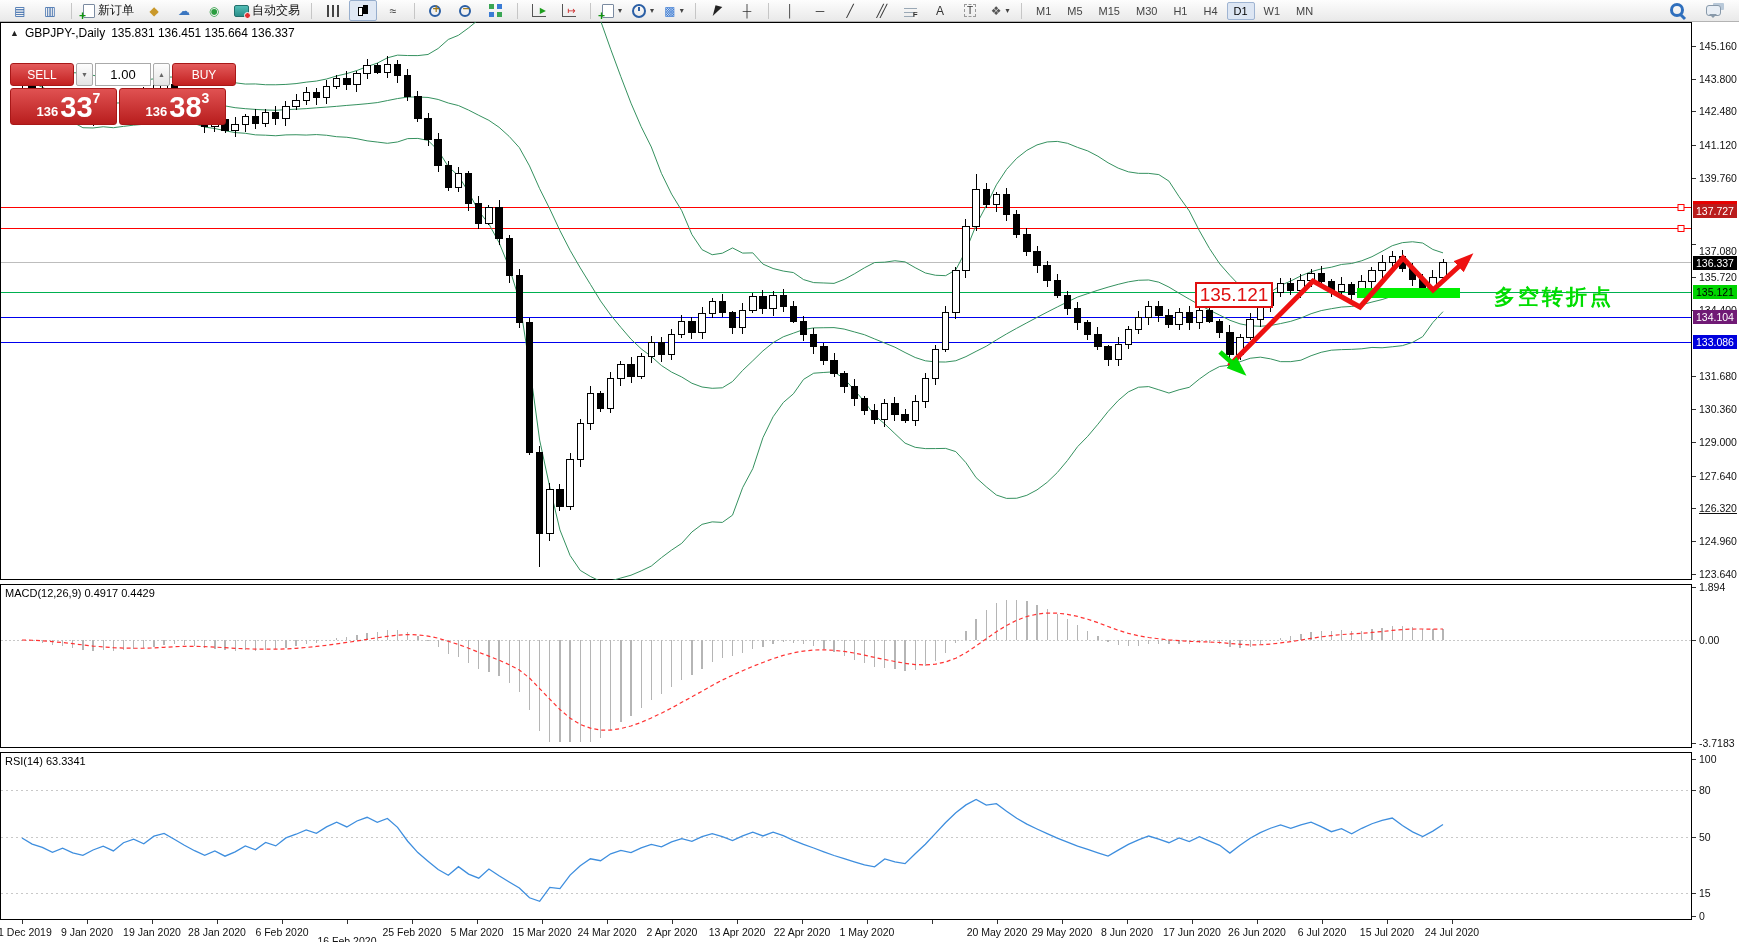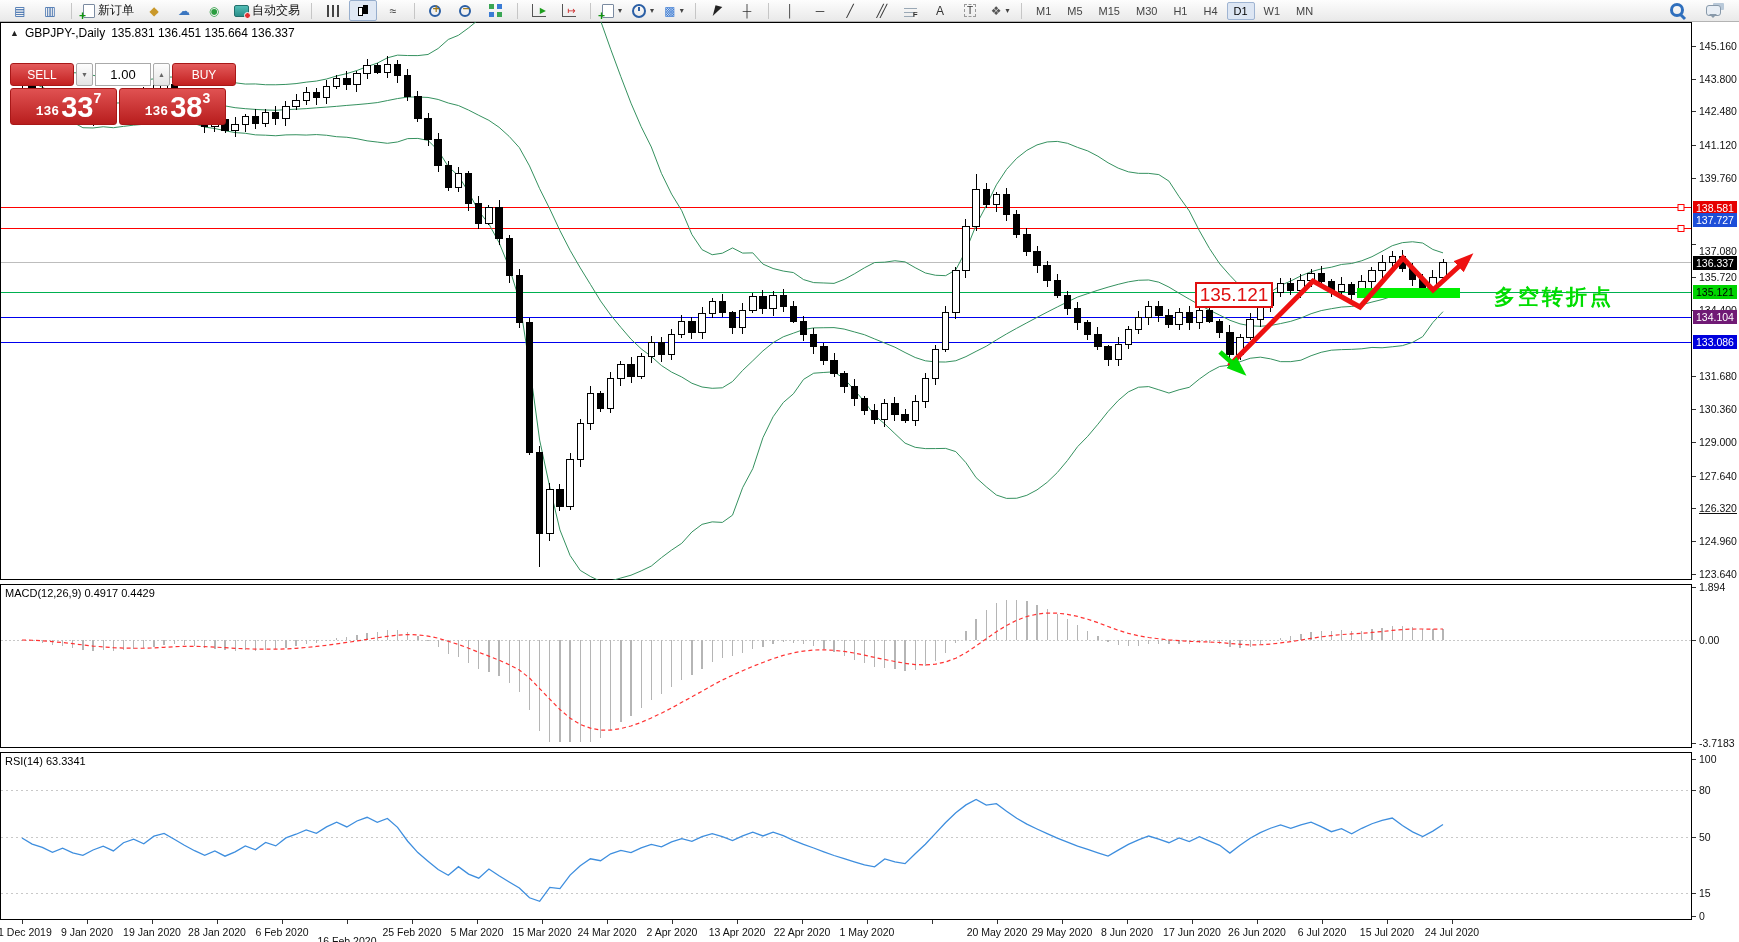--- a/index.html
+++ b/index.html
@@ -66,21 +66,21 @@
   #oneclick{position:absolute;left:10px;top:63px;width:216px;}
   #oc-row1{display:flex;gap:2px;height:23px;}
   .oc-btn{flex:none;width:62px;background:linear-gradient(#e35b5b,#c32020);color:#fff;font-size:12px;
     display:flex;align-items:center;justify-content:center;border-radius:3px;border:1px solid #a81818;}
   .oc-spin{flex:none;width:15px;background:linear-gradient(#fdfdfd,#e4e4e4);border:1px solid #aaa;color:#666;
     font-size:7px;display:flex;align-items:center;justify-content:center;border-radius:2px;}
   .vol{flex:1;width:50px;border:1px solid #aaa;font-size:13px;text-align:center;font-family:"Liberation Sans",sans-serif;}
   #oc-row2{display:flex;gap:2px;margin-top:2px;height:37px;}
   .oc-price{flex:1;background:linear-gradient(#e05252,#b81d1d);color:#fff;border-radius:3px;border:1px solid #a81818;
     display:flex;align-items:flex-end;justify-content:center;padding-bottom:2px;}
-  .oc-pre{font-size:13px;font-weight:bold;margin:0 2px 3px 10px;font-family:Liberation Mono, monospace;}
+  .oc-pre{font-size:13px;font-weight:bold;margin:0 2px 3px 10px;}
   .oc-big{font-size:29px;font-weight:bold;line-height:29px;}
   .oc-sup{font-size:14px;font-weight:bold;align-self:flex-start;margin-top:1px;}
   
   #price-flag{position:absolute;left:1195px;top:282px;width:74px;height:22px;border:2px solid #e01010;
     color:#e01010;font-size:19px;line-height:22px;text-align:center;background:#fff;}
   #cjk-note{position:absolute;left:1494px;top:283px;font-size:21px;font-weight:bold;color:#00dd00;letter-spacing:3px;white-space:nowrap;}
 </style>
 </head>
 <body>
 
@@ -740,21 +740,21 @@
         <div class="tick-label" style="top: 752.5px;">100</div>
         <div class="tick-mark" style="top: 790.08px;"></div>
         <div class="tick-label" style="top: 784.08px;">80</div>
         <div class="tick-mark" style="top: 837.45px;"></div>
         <div class="tick-label" style="top: 831.45px;">50</div>
         <div class="tick-mark" style="top: 892.715px;"></div>
         <div class="tick-label" style="top: 886.715px;">15</div>
         <div class="tick-mark" style="top: 916.4px;"></div>
         <div class="tick-label" style="top: 910.4px;">0</div>
         <div class="badge" style="top: 200.524px; background: rgb(230, 0, 0); color: rgb(255, 255, 255);">138.581</div>
-        <div class="badge" style="top: 213px; background: #1d4ed8; color: rgb(255, 255, 255);">137.727</div>
+        <div class="badge" style="top: 204px; background: #b91c1c; color: rgb(255, 255, 255);">137.727</div>
         <div class="badge" style="top: 255.615px; background: rgb(0, 0, 0); color: rgb(255, 255, 255);">136.337</div>
         <div class="badge" style="top: 285.467px; background: rgb(0, 212, 0); color: rgb(0, 0, 0);">135.121</div>
         <div class="badge" style="top: 310.435px; background: #701a75; color: rgb(255, 255, 255);">134.104</div>
         <div class="badge" style="top: 335.427px; background: rgb(0, 0, 221); color: rgb(255, 255, 255);">133.086</div>
       </div>
     <div id="date-axis">
         <div class="date-tick" style="left: 22px;"></div>
         <div class="date-label" style="left: 22px;">31 Dec 2019</div>
         <div class="date-tick" style="left: 87px;"></div>
         <div class="date-label" style="left: 87px;">9 Jan 2020</div>

